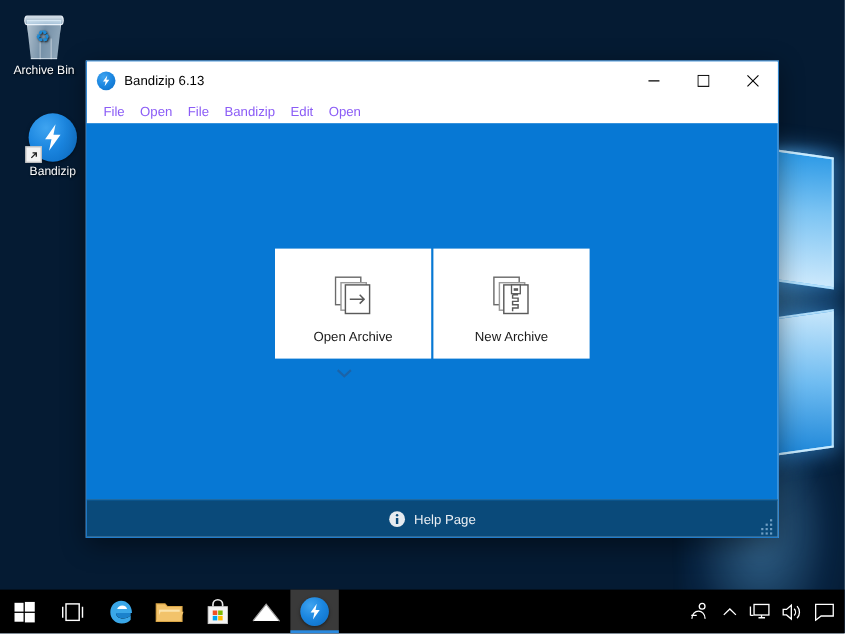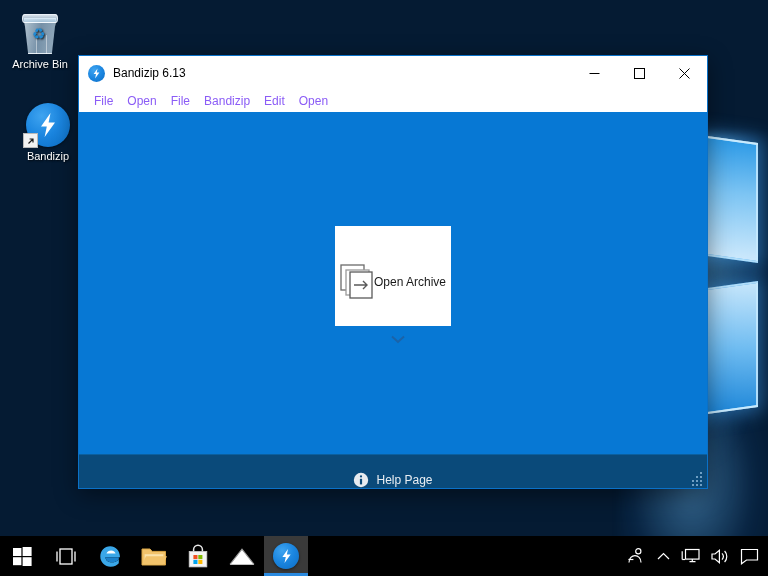--- a/index.html
+++ b/index.html
@@ -176,23 +176,23 @@
 
   .content {
     flex: 1;
     background: #0778d4;
     position: relative;
     display: flex; align-items: center; justify-content: center;
   }
   .tiles-wrap { position: relative; margin-top: -14px; }
   .tiles { display: flex; gap: 2px; }
   .tile {
-    width: 116px; height: 100px;
+    width: 142px; height: 100px;
     background: #fff;
-    display: flex; flex-direction: row;
+    display: flex; flex-direction: column;
     align-items: center; justify-content: center;
     cursor: default;
   }
   .tile-icon { height: 48px; display: flex; align-items: flex-end; justify-content: center; }
   .tile-icon svg { display: block; }
   .tile-label {
     font-size: 12px; color: #1a1a1a;
     margin-top: 12px;
   }
   .chevron-more {
@@ -201,21 +201,21 @@
     top: 104px;
     display: flex; align-items: center; justify-content: center;
     height: 18px;
     cursor: default;
   }
   .chevron-more svg { display: block; }
 
   .statusbar {
     height: 34px;
     background: #0a4a7a;
-    display: flex; align-items: flex-end; justify-content: center;
+    display: flex; align-items: center; justify-content: center;
     position: relative;
     flex: none;
     border-top: 1px solid #0b5f9e;
   }
   .help-link {
     display: flex; align-items: center; gap: 7px;
     cursor: default;
   }
   .help-text { font-size: 12px; color: #e9eef3; }
   .info-icon { display: block; }
@@ -352,20 +352,33 @@
               <svg width="34" height="36" viewBox="0 0 34 36" aria-hidden="true">
                 <rect x="1" y="1" width="23" height="25" fill="#ffffff" stroke="#6b6b6b" stroke-width="1.3"></rect>
                 <rect x="6" y="6" width="23" height="25" fill="#ffffff" stroke="#9a9a9a" stroke-width="1.3"></rect>
                 <rect x="10" y="8" width="22" height="26" fill="#ffffff" stroke="#5a5a5a" stroke-width="1.3"></rect>
                 <path d="M14 21 H27 M23 17 L27 21 L23 25" stroke="#5a5a5a" stroke-width="1.4" fill="none"></path>
               </svg>
             </div>
             <div class="tile-label">Open Archive</div>
           </div>
 
+          <div class="tile">
+            <div class="tile-icon">
+              <svg width="34" height="36" viewBox="0 0 34 36" aria-hidden="true">
+                <rect x="1" y="1" width="23" height="25" fill="#ffffff" stroke="#6b6b6b" stroke-width="1.3"></rect>
+                <rect x="6" y="6" width="23" height="25" fill="#ffffff" stroke="#9a9a9a" stroke-width="1.3"></rect>
+                <rect x="10" y="8" width="22" height="26" fill="#ffffff" stroke="#5a5a5a" stroke-width="1.3"></rect>
+                <rect x="17" y="8" width="8" height="8" fill="#ffffff" stroke="#5a5a5a" stroke-width="1.2"></rect>
+                <rect x="19" y="11" width="4" height="2.4" fill="#5a5a5a"></rect>
+                <path d="M18 17 H23 M18 17 V20 H23 V23 H18 V26 H23 V29 H18 V32" stroke="#5a5a5a" stroke-width="1.3" fill="none"></path>
+              </svg>
+            </div>
+            <div class="tile-label">New Archive</div>
+          </div>
 
         </div>
         <div class="chevron-more">
           <svg width="14" height="9" viewBox="0 0 14 9" aria-hidden="true">
             <path d="M1 1.5 L7 7 L13 1.5" stroke="#1b63a8" stroke-width="2" fill="none"></path>
           </svg>
         </div>
       </div>
     </div>
 

